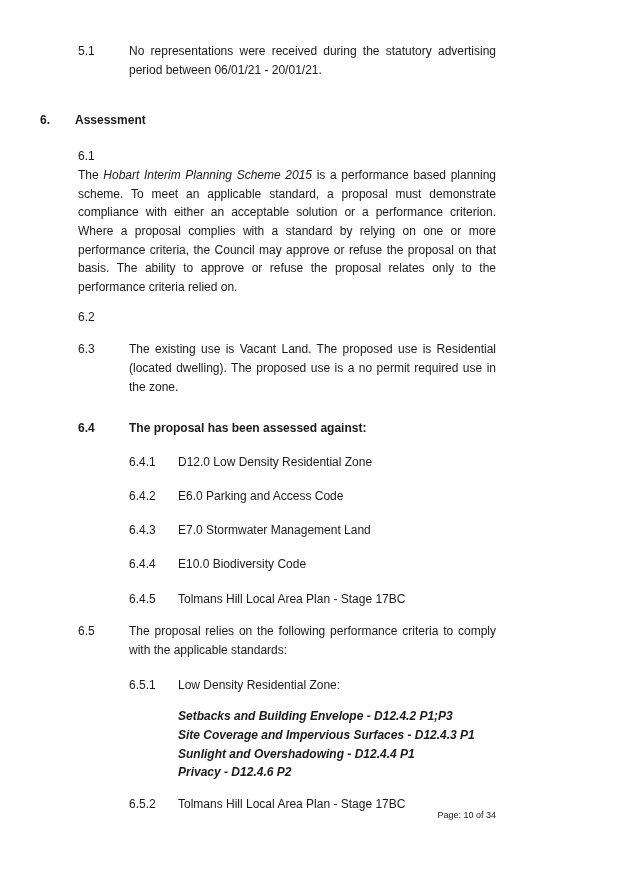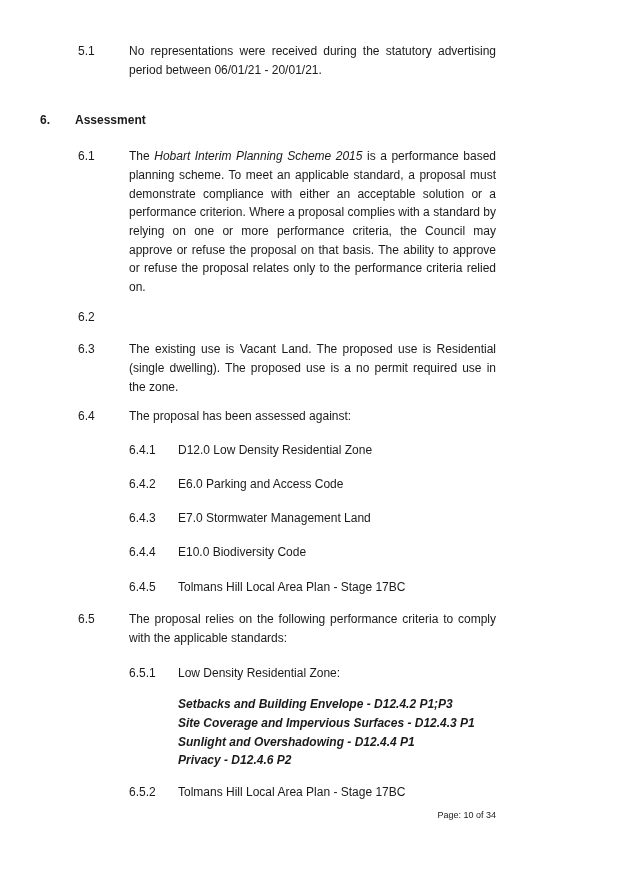--- a/index.html
+++ b/index.html
@@ -36,24 +36,24 @@
   
   .lvl3 { padding-left: 89px; }
   .lvl3 .num { width: 49px; }
 
   .txt { flex: 1 1 auto; min-width: 0; }
   .just { text-align: justify; }
   .it { font-style: italic; }
 
   
   .mt-h6   { margin-top: 32px; }
-  .mt-p61  { margin-top: 17px; }
+  .mt-p61  { margin-top: 17px; flex-direction: column; }
   .mt-p62  { margin-top: 11px; }
   .mt-std  { margin-top: 14px; }
-  .mt-p64  { margin-top: 10px; }
+  .mt-p64  { margin-top: 22px; font-weight: bold; }
   .mt-li   { margin-top: 15.5px; }
   .mt-651  { margin-top: 16px; }
   .mt-crit { margin-top: 13px; font-weight: bold; }
   .mt-652  { margin-top: 13px; align-items: flex-end; }
 
   
   .crit-block { margin-left: 138px; font-style: italic; }
 
   .footer {
     position: absolute;
@@ -84,21 +84,21 @@
       <span class="num">6.1</span>
       <div class="txt just"><span>The </span><span class="it">Hobart Interim Planning Scheme 2015</span><span> is a performance based planning scheme. To meet an applicable standard, a proposal must demonstrate compliance with either an acceptable solution or a performance criterion. Where a proposal complies with a standard by relying on one or more performance criteria, the Council may approve or refuse the proposal on that basis. The ability to approve or refuse the proposal relates only to the performance criteria relied on.</span></div>
     </section>
 
     <section class="item lvl2 mt-p62">
       <span class="num">6.2</span>
     </section>
 
     <section class="item lvl2 mt-std">
       <span class="num">6.3</span>
-      <div class="txt just">The existing use is Vacant Land. The proposed use is Residential (single dwelling). The proposed use is a no permit required use in the zone.</div>
+      <div class="txt just">The existing use is Vacant Land. The proposed use is Residential (located dwelling). The proposed use is a no permit required use in the zone.</div>
     </section>
 
     <section class="item lvl2 mt-p64">
       <span class="num">6.4</span>
       <div class="txt just">The proposal has been assessed against:</div>
     </section>
 
     <section class="item lvl3 mt-li">
       <span class="num">6.4.1</span>
       <div class="txt">D12.0 Low Density Residential Zone</div>

